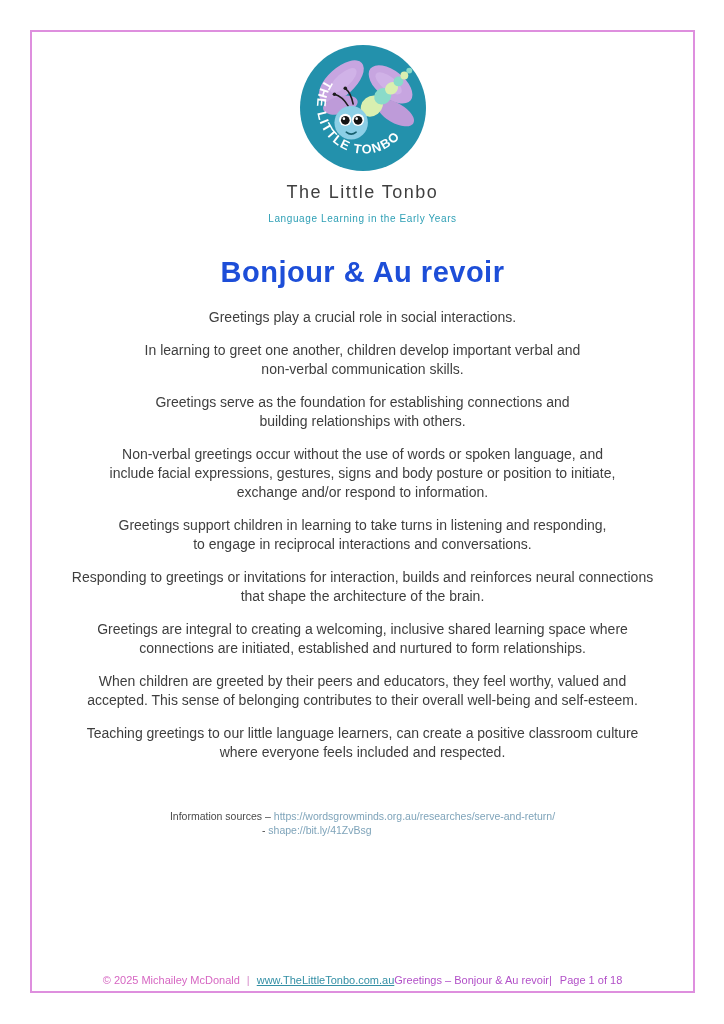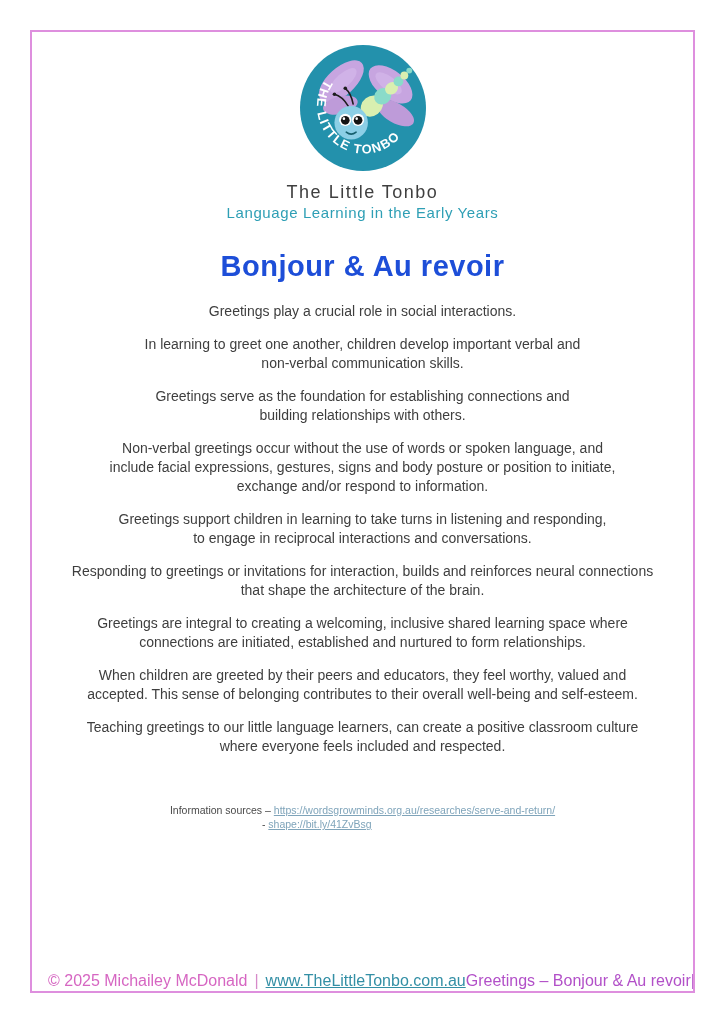--- a/index.html
+++ b/index.html
@@ -16,42 +16,42 @@
     background: #ffffff;
     text-align: center;
     overflow: hidden;
   }
   .logo-wrap { margin-top: 12px; }
   .brand-name {
     font-size: 18px; color: #3F3F3F; letter-spacing: 1.5px;
     margin-top: 5px; line-height: 22px;
   }
   .brand-tagline {
-    font-size: 15px; color: #2E9FB5; letter-spacing: 0.6px;
-    margin-top: 2px; line-height: 16px;
+    font-size: 10px; color: #2E9FB5; letter-spacing: 0.6px;
+    margin-top: 8px; line-height: 16px;
   }
   .title-block { margin-top: 23px; }
   .title-line {
     font-size: 29px; font-weight: bold; color: #1d4ed8;
     line-height: 45px; letter-spacing: 0.5px;
   }
   .body-copy {
     margin: 13px auto 0; width: 644px;
     font-size: 14px; line-height: 19px; color: #3E3E3E;
   }
   .body-para { margin: 14px 0 0; }
   .body-para:first-child { margin-top: 0; }
   .sources-wrap { margin-top: 47px; font-size: 10.5px; line-height: 14px; color: #4A4A4A; }
   .sources { display: inline-block; text-align: left; }
   .src-line2 { padding-left: 92px; }
-  .src-link { color: #7FA4BA; text-decoration: underline; cursor: pointer; }
+  .src-link { color: #7FA4BA; cursor: pointer; }
   .footer {
     position: absolute; left: 0; right: 0; bottom: 3px;
-    display: flex; justify-content: space-between; align-items: baseline;
-    padding: 0 16px; font-size: 16px; line-height: 15px;
+    display: flex; justify-content: center; align-items: baseline;
+    padding: 0 16px; font-size: 11px; line-height: 15px;
   }
   .footer-left { color: #D666C2; white-space: nowrap; }
   .footer-sep { margin: 0 7px; color: #D68AC9; }
   .footer-site { color: #338FA5; text-decoration: underline; cursor: pointer; }
   .footer-right { color: #B250C8; white-space: nowrap; }
   .footer-right .pagebreakgap { display: inline-block; width: 8px; }
 </style>
 </head>
 <body>
 

